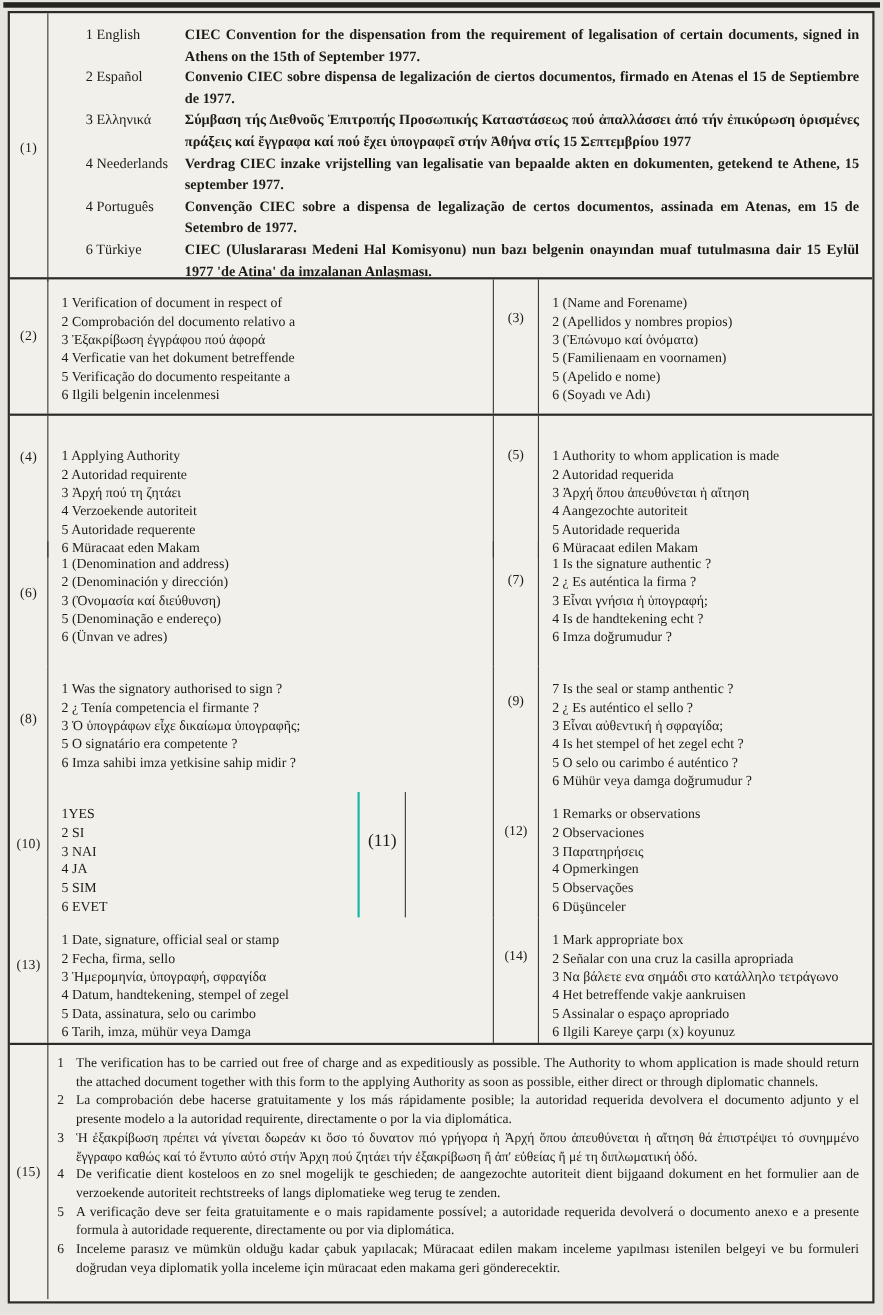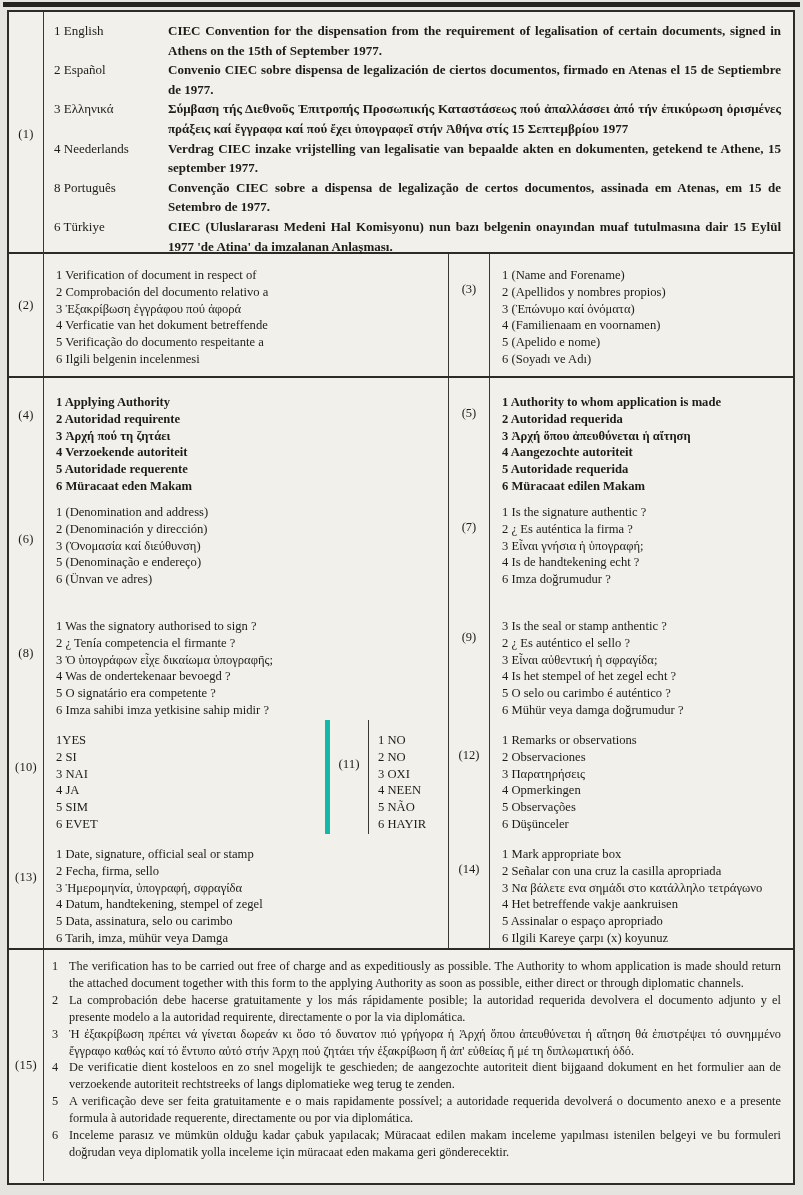--- a/index.html
+++ b/index.html
@@ -31,38 +31,38 @@
   .lab.center { align-items:center; }
   .rlab {
     border-left:1px solid #3a3a33; border-right:1px solid #3a3a33;
     display:flex; justify-content:center; align-items:flex-start; font-size:12.5px;
   }
   .pt24{padding-top:24px;} .pt28{padding-top:28px;} .pt30{padding-top:30px;}
   .pt36{padding-top:36px;} .pt40{padding-top:40px;} .pt44{padding-top:44px;}
 
   .content { font-size:12.6px; line-height:16.8px; padding:13px 6px 0 12px; }
   .band .content { padding-top:12px; }
-  .band-first .content { padding-top:16px;font-weight:bold; }
+  .band-first .content { padding-top:28px; }
   .ln { margin:0; }
 
   
   .r1 .content1 {
     padding:9px 10px 0 8px; font-size:13px; line-height:19.6px;
     display:grid; grid-template-columns:116px 1fr;
   }
-  .langname { padding-left:2px; }
+  .langname { padding-left:2px;margin-left:24px; }
   .langtext { text-align:justify; padding-right:2px;font-weight:bold; }
 
   
   .yesband { display:grid; grid-template-columns:281px 44px 1fr; height:100%; }
   .ycontent { padding:12px 6px 0 12px; font-size:12.6px; line-height:16.8px; }
   .s11lab {
-    border-left:5px solid #14b8a6; border-right:1px solid #3a3a33;
+    border-left:2px solid #14b8a6; border-right:1px solid #3a3a33;
     display:flex; justify-content:center; align-items:flex-start;
-    font-size:13px; padding-top:36px;
+    font-size:16px; padding-top:36px;
   }
   .nocontent { padding:12px 4px 0 9px; font-size:12.6px; line-height:16.8px; }
 
   
   .content15 { padding:8px 12px 0 8px; font-size:12.3px; line-height:16.9px; }
   .item15 { display:grid; grid-template-columns:17px 1fr; }
   .item15 .txt { text-align:justify; }
 </style>
 </head>
 <body>
@@ -75,21 +75,21 @@
     <div class="lab center">(1)</div>
     <div class="content1">
       <div class="langname">1 English</div>
       <div class="langtext">CIEC Convention for the dispensation from the requirement of legalisation of certain documents, signed in Athens on the 15th of September 1977.</div>
       <div class="langname">2 Español</div>
       <div class="langtext">Convenio CIEC sobre dispensa de legalización de ciertos documentos, firmado en Atenas el 15 de Septiembre de 1977.</div>
       <div class="langname">3 Ελληνικά</div>
       <div class="langtext">Σύμβαση τής Διεθνοῦς Ἐπιτροπής Προσωπικής Καταστάσεως πού ἀπαλλάσσει ἀπό τήν ἐπικύρωση ὁρισμένες πράξεις καί ἔγγραφα καί πού ἔχει ὑπογραφεῖ στήν Ἀθήνα στίς 15 Σεπτεμβρίου 1977</div>
       <div class="langname">4 Neederlands</div>
       <div class="langtext">Verdrag CIEC inzake vrijstelling van legalisatie van bepaalde akten en dokumenten, getekend te Athene, 15 september 1977.</div>
-      <div class="langname">8 Português</div>
+      <div class="langname">4 Português</div>
       <div class="langtext">Convenção CIEC sobre a dispensa de legalização de certos documentos, assinada em Atenas, em 15 de Setembro de 1977.</div>
       <div class="langname">6 Türkiye</div>
       <div class="langtext">CIEC (Uluslararası Medeni Hal Komisyonu) nun bazı belgenin onayından muaf tutulmasına dair 15 Eylül 1977 'de Atina' da imzalanan Anlaşması.</div>
     </div>
   </div>
 
   <div class="grid4 r23">
     <div class="lab pt44">(2)</div>
     <div class="content">
       <div class="ln">1 Verification of document in respect of</div>
@@ -97,21 +97,21 @@
       <div class="ln">3 Ἐξακρίβωση ἐγγράφου πού ἀφορά</div>
       <div class="ln">4 Verficatie van het dokument betreffende</div>
       <div class="ln">5 Verificação do documento respeitante a</div>
       <div class="ln">6 Ilgili belgenin incelenmesi</div>
     </div>
     <div class="rlab pt28">(3)</div>
     <div class="content">
       <div class="ln">1 (Name and Forename)</div>
       <div class="ln">2 (Apellidos y nombres propios)</div>
       <div class="ln">3 (Ἐπώνυμο καί ὀνόματα)</div>
-      <div class="ln">4 (Familienaam en voornamen)</div>
+      <div class="ln">5 (Familienaam en voornamen)</div>
       <div class="ln">5 (Apelido e nome)</div>
       <div class="ln">6 (Soyadı ve Adı)</div>
     </div>
   </div>
 
   <div class="bands">
 
     <div class="grid4 band band-first">
       <div class="lab pt30">(4)</div>
       <div class="content">
@@ -151,55 +151,46 @@
         <div class="ln">6 Imza doğrumudur ?</div>
       </div>
     </div>
 
     <div class="grid4 band">
       <div class="lab pt40">(8)</div>
       <div class="content">
         <div class="ln">1 Was the signatory authorised to sign ?</div>
         <div class="ln">2 ¿ Tenía competencia el firmante ?</div>
         <div class="ln">3 Ὁ ὑπογράφων εἶχε δικαίωμα ὑπογραφῆς;</div>
-        <div class="ln">4 Was de ondertekenaar bevoegd ?</div>
         <div class="ln">5 O signatário era competente ?</div>
         <div class="ln">6 Imza sahibi imza yetkisine sahip midir ?</div>
       </div>
       <div class="rlab pt24">(9)</div>
       <div class="content">
-        <div class="ln">3 Is the seal or stamp anthentic ?</div>
+        <div class="ln">7 Is the seal or stamp anthentic ?</div>
         <div class="ln">2 ¿ Es auténtico el sello ?</div>
         <div class="ln">3 Εἶναι αὐθεντική ἡ σφραγίδα;</div>
         <div class="ln">4 Is het stempel of het zegel echt ?</div>
         <div class="ln">5 O selo ou carimbo é auténtico ?</div>
         <div class="ln">6 Mühür veya damga doğrumudur ?</div>
       </div>
     </div>
 
     <div class="grid4 band">
       <div class="lab pt40">(10)</div>
       <div class="yesband">
         <div class="ycontent">
           <div class="ln">1YES</div>
           <div class="ln">2 SI</div>
           <div class="ln">3 NAI</div>
           <div class="ln">4 JA</div>
           <div class="ln">5 SIM</div>
           <div class="ln">6 EVET</div>
         </div>
         <div class="s11lab">(11)</div>
-        <div class="nocontent">
-          <div class="ln">1 NO</div>
-          <div class="ln">2 NO</div>
-          <div class="ln">3 OXI</div>
-          <div class="ln">4 NEEN</div>
-          <div class="ln">5 NÃO</div>
-          <div class="ln">6 HAYIR</div>
-        </div>
       </div>
       <div class="rlab pt28">(12)</div>
       <div class="content">
         <div class="ln">1 Remarks or observations</div>
         <div class="ln">2 Observaciones</div>
         <div class="ln">3 Παρατηρήσεις</div>
         <div class="ln">4 Opmerkingen</div>
         <div class="ln">5 Observações</div>
         <div class="ln">6 Düşünceler</div>
       </div>

